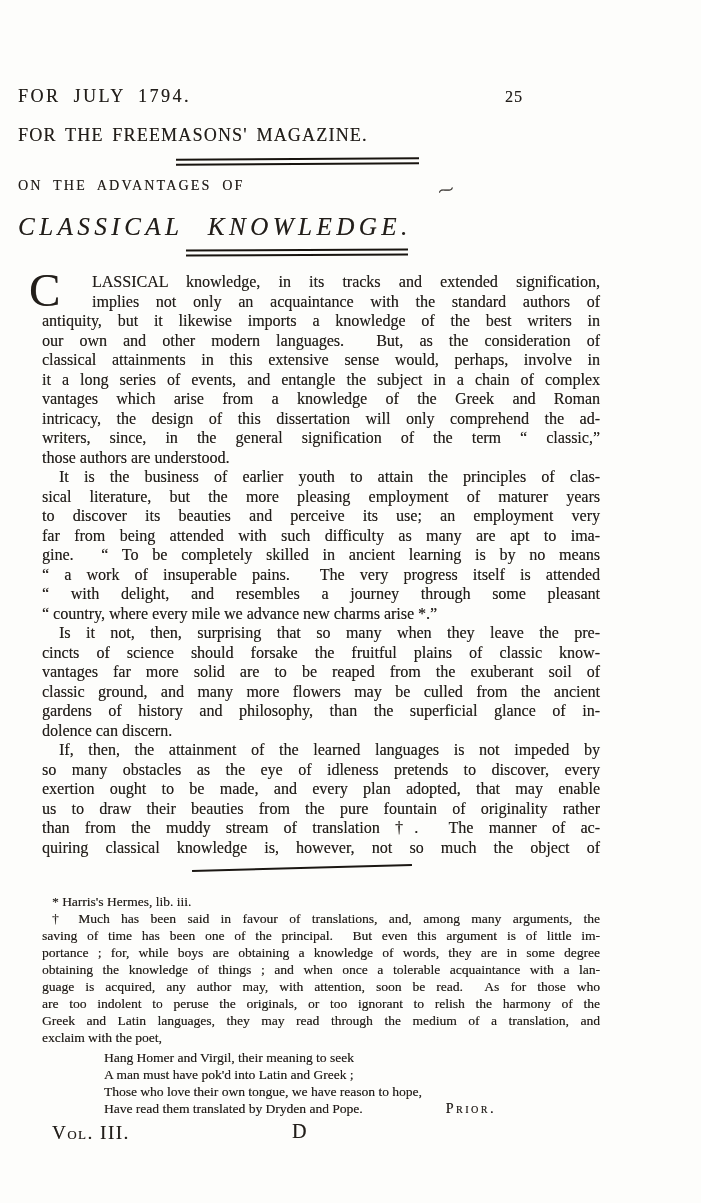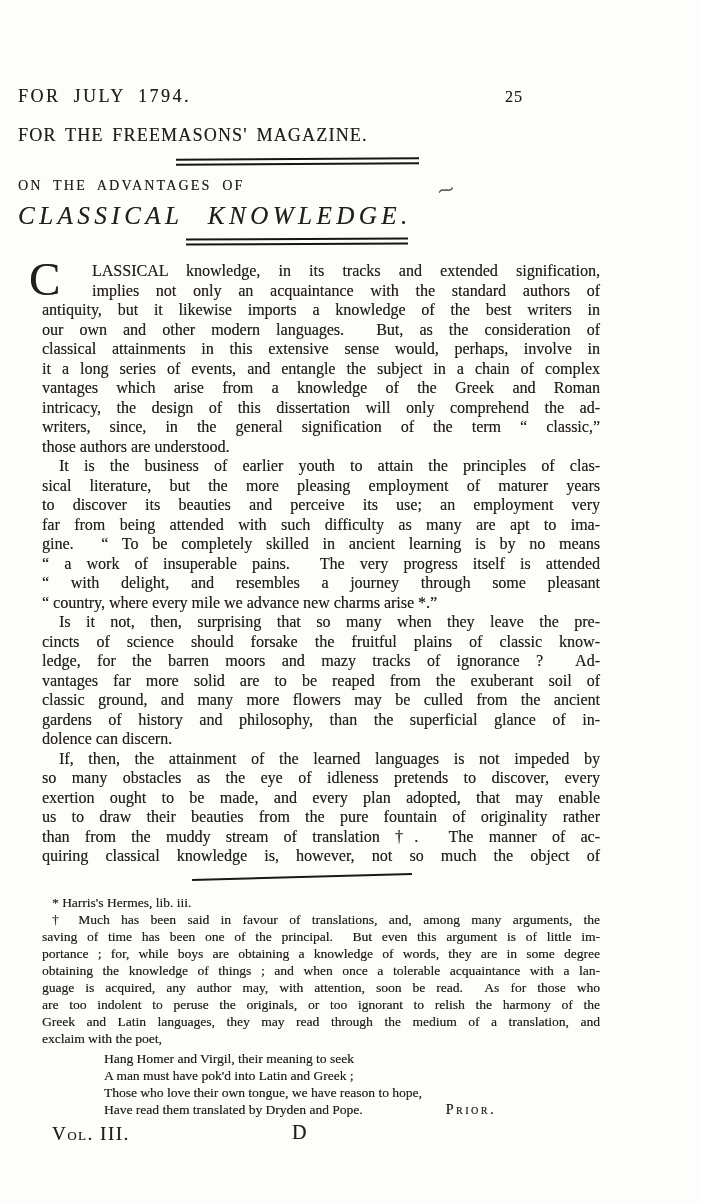--- a/index.html
+++ b/index.html
@@ -13,38 +13,38 @@
 
   
   .header { text-align:left; transform:translateX(-24px); }
   .issue-line { margin-top:86px; font-size:18px; letter-spacing:2.5px; word-spacing:6px; }
   .page-number { position:absolute; left:505px; top:88px; font-size:16px; letter-spacing:1px; }
   .magazine-line { margin-top:18px; font-size:18px; letter-spacing:1.2px; word-spacing:3px; }
   .double-rule { height:3px; border-top:2px solid #18140f; border-bottom:2px solid #18140f; margin-left:auto; margin-right:auto; }
   .rule-top { width:243px; margin-top:12px; transform:rotate(-0.4deg); }
   .article-subtitle { margin-top:13px; font-size:14px; letter-spacing:2.2px; word-spacing:5px; }
   .printers-mark { position:absolute; left:437px; top:177px; font-size:17px; transform:rotate(-12deg); opacity:0.85; }
-  .article-title { margin-top:8px; font-size:25px; font-style:italic; letter-spacing:4.5px; word-spacing:14px; }
+  .article-title { margin-top:19px; font-size:25px; font-style:italic; letter-spacing:4.5px; word-spacing:14px; }
   .rule-bottom { width:222px; margin-top:8px; transform:rotate(-0.3deg); }
 
   
   .article-body { margin-top:16px; }
   .para { position:relative; }
   .drop-cap { position:absolute; left:-13px; top:-3px; font-size:47px; line-height:42px; }
   .line {
     font-size:16px; line-height:19.5px; white-space:pre-wrap;
     text-align:justify; text-align-last:justify; text-justify:inter-word;
   }
   .line.end { text-align-last:left; }
   .line.indent { padding-left:17px; }
   .line.pad { padding-left:50px; }
 
   
   .fn-rule { width:220px; border-top:2px solid #1b1713; margin:10px 0 0 150px; transform:rotate(-1.6deg); }
-  .footnotes { margin-top:16px; }
+  .footnotes { margin-top:24px; }
   .fn-line {
     font-size:13.5px; line-height:17px; white-space:pre-wrap;
     text-align:justify; text-align-last:justify; text-justify:inter-word;
   }
   .fn-line.end { text-align-last:left; }
   .fn-line.indent { padding-left:10px; }
   .verse { margin-top:3px; position:relative; }
   .verse-line { font-size:13.5px; line-height:17px; padding-left:62px; white-space:pre-wrap; }
   .verse-attribution {
     position:absolute; right:104px; bottom:0px;
@@ -93,21 +93,20 @@
           <div class="line">to discover its beauties and perceive its use; an employment very</div>
           <div class="line">far from being attended with such difficulty as many are apt to ima-</div>
           <div class="line">gine.  “ To be completely skilled in ancient learning is by no means</div>
           <div class="line">“ a work of insuperable pains.  The very progress itself is attended</div>
           <div class="line">“ with delight, and resembles a journey through some pleasant</div>
           <div class="line end">“ country, where every mile we advance new charms arise *.”</div>
         </div>
         <div class="para">
           <div class="line indent">Is it not, then, surprising that so many when they leave the pre-</div>
           <div class="line">cincts of science should forsake the fruitful plains of classic know-</div>
-          <div class="line">ledge, for the barren moors and mazy tracks of ignorance ?  Ad-</div>
           <div class="line">vantages far more solid are to be reaped from the exuberant soil of</div>
           <div class="line">classic ground, and many more flowers may be culled from the ancient</div>
           <div class="line">gardens of history and philosophy, than the superficial glance of in-</div>
           <div class="line end">dolence can discern.</div>
         </div>
         <div class="para">
           <div class="line indent">If, then, the attainment of the learned languages is not impeded by</div>
           <div class="line">so many obstacles as the eye of idleness pretends to discover, every</div>
           <div class="line">exertion ought to be made, and every plan adopted, that may enable</div>
           <div class="line">us to draw their beauties from the pure fountain of originality rather</div>

